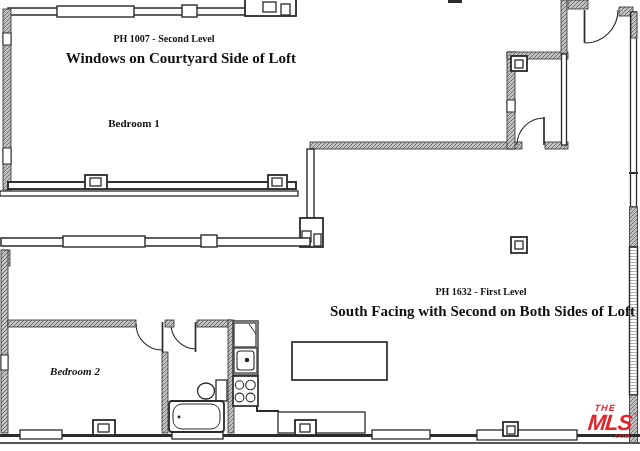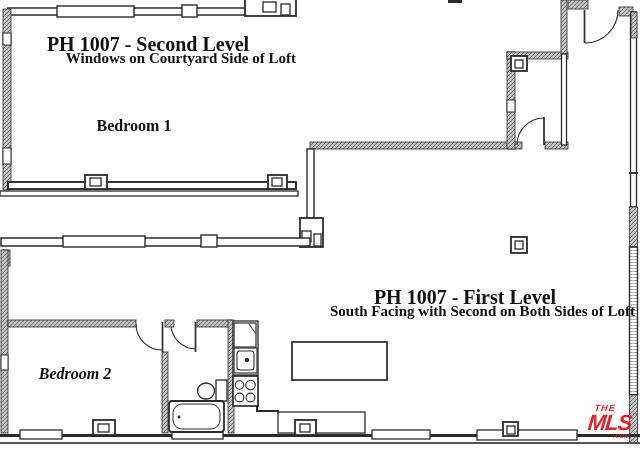--- a/index.html
+++ b/index.html
@@ -2,23 +2,23 @@
 <html><head>
 <meta charset="utf-8">
 <style>
   html,body{margin:0;padding:0;background:#fff;}
   .plan{
     position:relative;width:640px;height:451px;background:#ffffff;overflow:hidden;
     font-family:"Liberation Serif", serif;color:#111;
   }
   .plan svg{position:absolute;left:0;top:0;}
   .cap{position:absolute;text-align:center;font-weight:bold;line-height:1.15;white-space:nowrap;}
-  .cap-title{font-size:20px;}
+  .cap-title{font-size:10px;margin-left:16px;}
   .cap-sub{font-size:15px;text-align:right;}
-  .room-label{position:absolute;text-align:center;font-weight:bold;font-size:16px;white-space:nowrap;}
+  .room-label{position:absolute;text-align:center;font-weight:bold;font-size:11px;white-space:nowrap;}
   .mls{
     position:absolute;left:588px;top:404px;width:46px;
     font-family:"Liberation Sans", sans-serif;font-style:italic;font-weight:bold;
     transform:skewX(-6deg);line-height:1;
   }
   .mls-the{font-size:9px;letter-spacing:1.2px;margin-left:5px;}
   .mls-main{font-size:22px;letter-spacing:-1px;margin-top:-1px;}
   .mls-tm{font-size:6px;vertical-align:top;letter-spacing:0;}
   .mls-com{font-size:5.5px;text-align:right;margin-top:0;margin-right:3px;letter-spacing:0.5px;}
 </style>
@@ -163,21 +163,21 @@
       <circle cx="179" cy="417" r="1.4" fill="#222" stroke="none"></circle>
 
       <rect x="292" y="342" width="95" height="38" stroke-width="1.7"></rect>
     </g>
   </svg>
 
   <div class="cap cap-title" style="left:0;top:33px;width:296px;">PH 1007 - Second Level</div>
   <div class="cap cap-sub" style="left:0;top:50px;width:296px;">Windows on Courtyard Side of Loft</div>
   <div class="room-label" style="left:0;top:117px;width:268px;">Bedroom 1</div>
 
-  <div class="cap cap-title" style="left:330px;top:286px;width:270px;">PH 1007 - First Level</div>
+  <div class="cap cap-title" style="left:330px;top:286px;width:270px;">PH 1632 - First Level</div>
   <div class="cap cap-sub" style="left:330px;top:303px;width:270px;">South Facing with Second on Both Sides of Loft</div>
   <div class="room-label" style="left:0;top:365px;width:150px;font-style:italic;">Bedroom 2</div>
 
   <div class="mls" style="color:#e2242b;">
     <div class="mls-the">THE</div>
     <div class="mls-main"><span>MLS</span><span class="mls-tm">™</span></div>
     <div class="mls-com">.COM</div>
   </div>
 
 </div>

